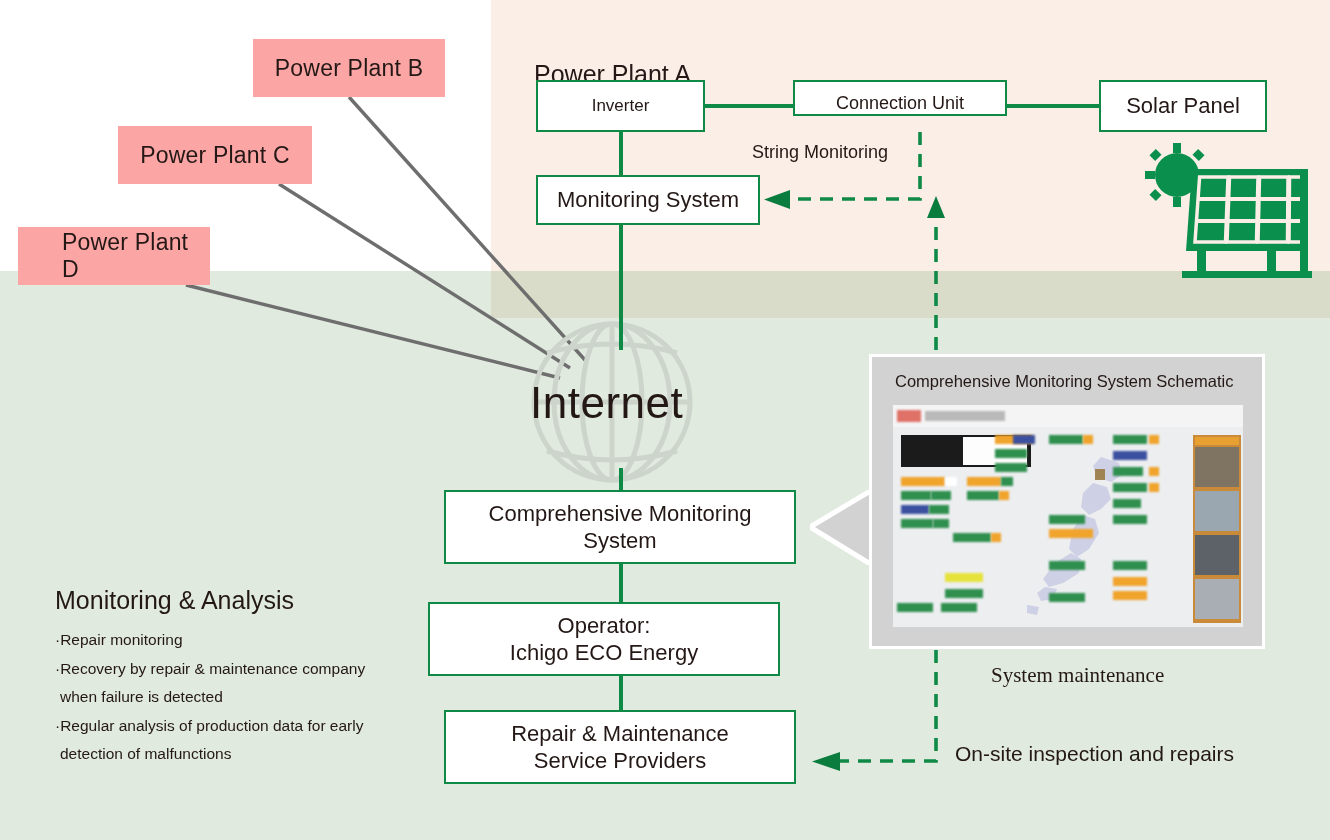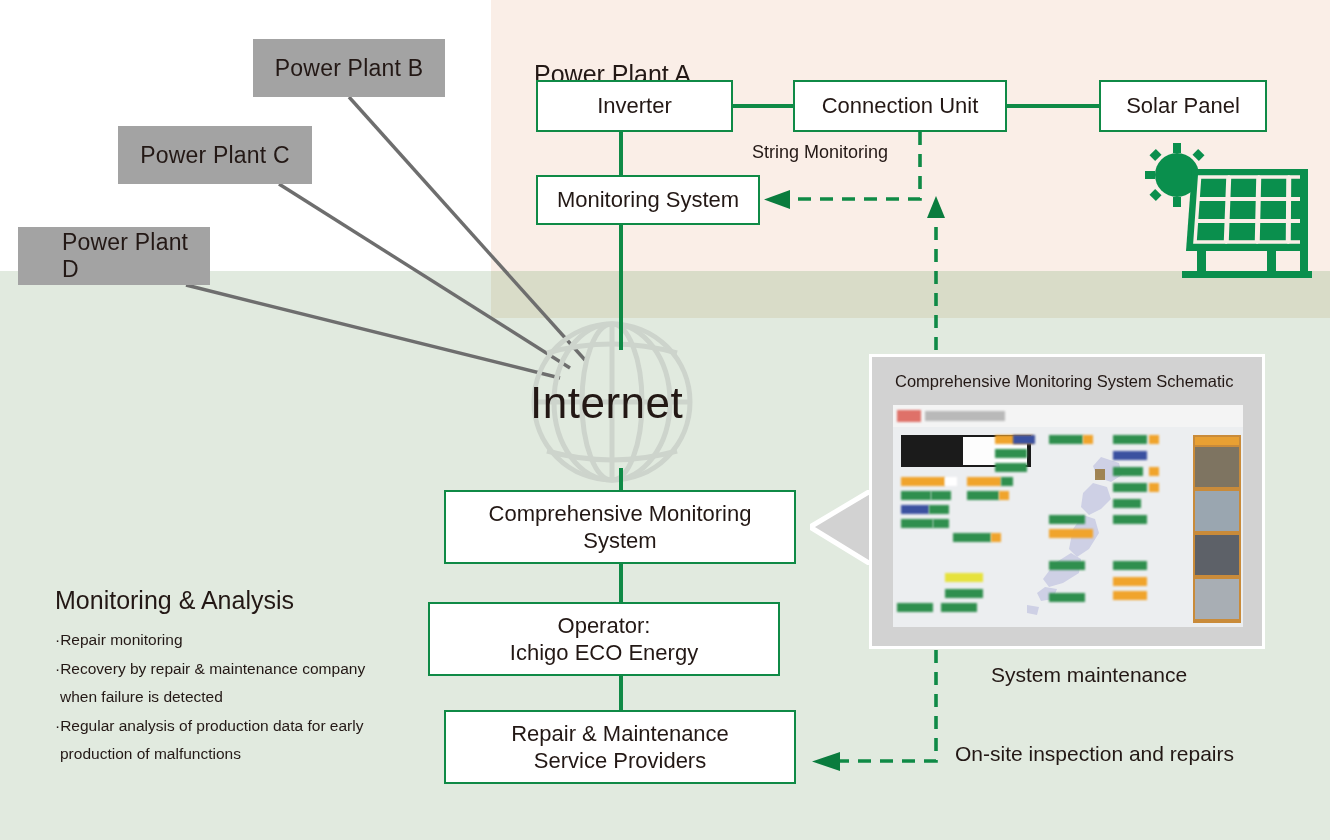--- a/index.html
+++ b/index.html
@@ -23,21 +23,21 @@
   .bg-overlap{
     position:absolute;left:491px;top:271px;width:839px;height:47px;
     background:#d9dcc8;
   }
 
   
   svg.layer{position:absolute;left:0;top:0;width:1330px;height:840px;overflow:visible;}
 
   
   .plant-tag{
-    position:absolute;background:#a3a3a3;
+    position:absolute;background:#fca5a5;
     display:flex;align-items:center;
     font-size:23px;color:#231815;letter-spacing:.2px;
   }
   #plant-b{left:253px;top:39px;width:192px;height:58px;justify-content:center;}
   #plant-c{left:118px;top:126px;width:194px;height:58px;justify-content:center;}
   #plant-d{left:18px;top:227px;width:192px;height:58px;padding-left:44px;box-sizing:border-box;}
 
   
   #plant-a-title{
     position:absolute;left:534px;top:28px;
@@ -45,33 +45,33 @@
   }
 
   
   .gbox{
     position:absolute;background:#ffffff;
     border:2.5px solid #0f8a46;
     display:flex;align-items:center;justify-content:center;
     text-align:center;line-height:1.24;
     color:#231815;box-sizing:border-box;
   }
-  #box-inverter      {left:536px; top:80px;  width:197px;height:52px; font-size:22px;}
-  #box-connection    {left:793px; top:80px;  width:214px;height:52px; font-size:22px;}
+  #box-inverter      {left:536px; top:80px;  width:169px;height:52px; font-size:17px;}
+  #box-connection    {left:793px; top:80px;  width:214px;height:36px; font-size:18px;align-items:flex-end;}
   #box-solar         {left:1099px;top:80px;  width:168px;height:52px; font-size:22px;}
   #box-monitoring    {left:536px; top:175px; width:224px;height:50px; font-size:22px;}
   #box-cms           {left:444px; top:490px; width:352px;height:74px; font-size:22px;}
   #box-operator      {left:428px; top:602px; width:352px;height:74px; font-size:22px;}
   #box-repair        {left:444px; top:710px; width:352px;height:74px; font-size:22px;}
 
   
   .plain-label{position:absolute;color:#231815;}
   #lbl-string   {left:752px; top:142px;font-size:18px;}
   #lbl-onsite   {left:955px; top:742px;font-size:21px;}
-  #lbl-sysmaint {left:991px; top:663px;font-size:21px;}
+  #lbl-sysmaint {left:991px; top:663px;font-size:21px;font-family:Liberation Serif, serif;}
   #lbl-internet {left:530px; top:378px;font-size:44px;color:#231815;letter-spacing:.5px;}
 
   
   #ma-block{position:absolute;left:55px;top:586px;width:360px;color:#231815;}
   #ma-title{font-size:25px;margin-bottom:17px;}
   .ma-line{font-size:15.5px;line-height:1.0;margin-bottom:13px;white-space:nowrap;}
   .ma-cont{font-size:15.5px;line-height:1.0;margin-bottom:13px;margin-left:5px;white-space:nowrap;}
 
   
   #shot-panel{
@@ -204,21 +204,21 @@
   <div class="plain-label" id="lbl-internet">Internet</div>
   <div class="plain-label" id="lbl-onsite">On-site inspection and repairs</div>
   <div class="plain-label" id="lbl-sysmaint">System maintenance</div>
 
   <div id="ma-block">
     <div id="ma-title">Monitoring &amp; Analysis</div>
     <div class="ma-line">·Repair monitoring</div>
     <div class="ma-line">·Recovery by repair &amp; maintenance company</div>
     <div class="ma-cont">when failure is detected</div>
     <div class="ma-line">·Regular analysis of production data for early</div>
-    <div class="ma-cont">production of malfunctions</div>
+    <div class="ma-cont">detection of malfunctions</div>
   </div>
 
   <svg class="callout" viewBox="0 0 62 75">
     <polygon points="62,0 0,37 62,75" fill="#d2d2d2" stroke="#ffffff" stroke-width="5"></polygon>
   </svg>
 
   <div id="shot-panel"></div>
   <div id="shot-title">Comprehensive Monitoring System Schematic</div>
 
   <div id="shot-img">

